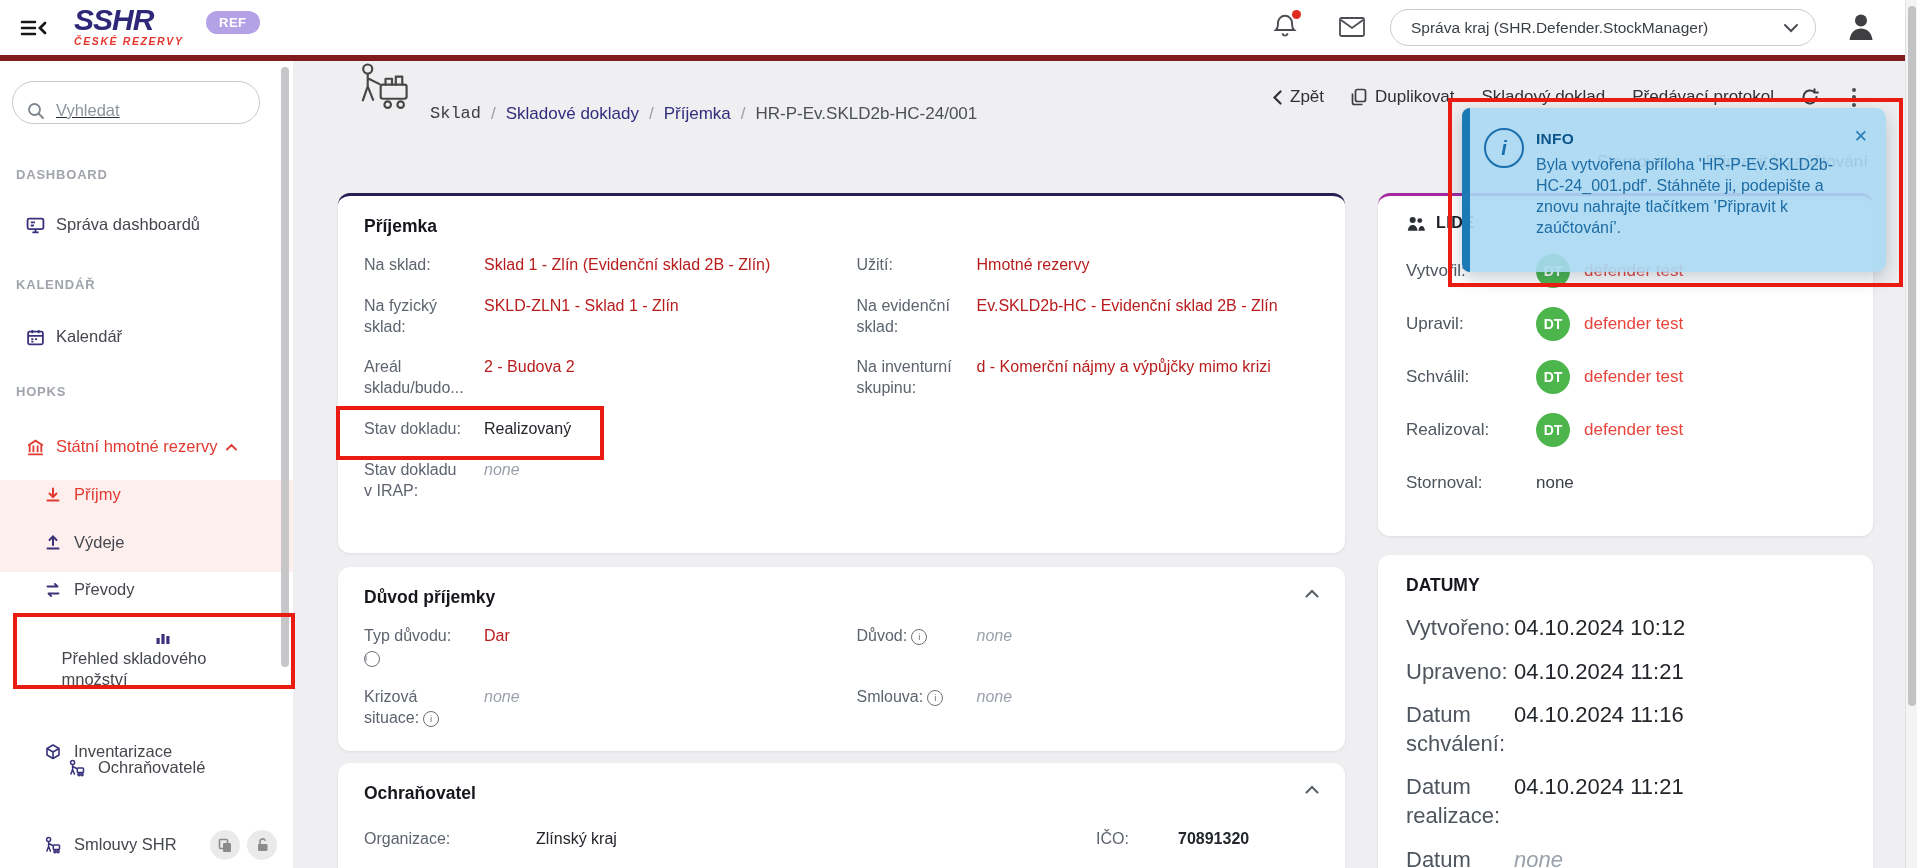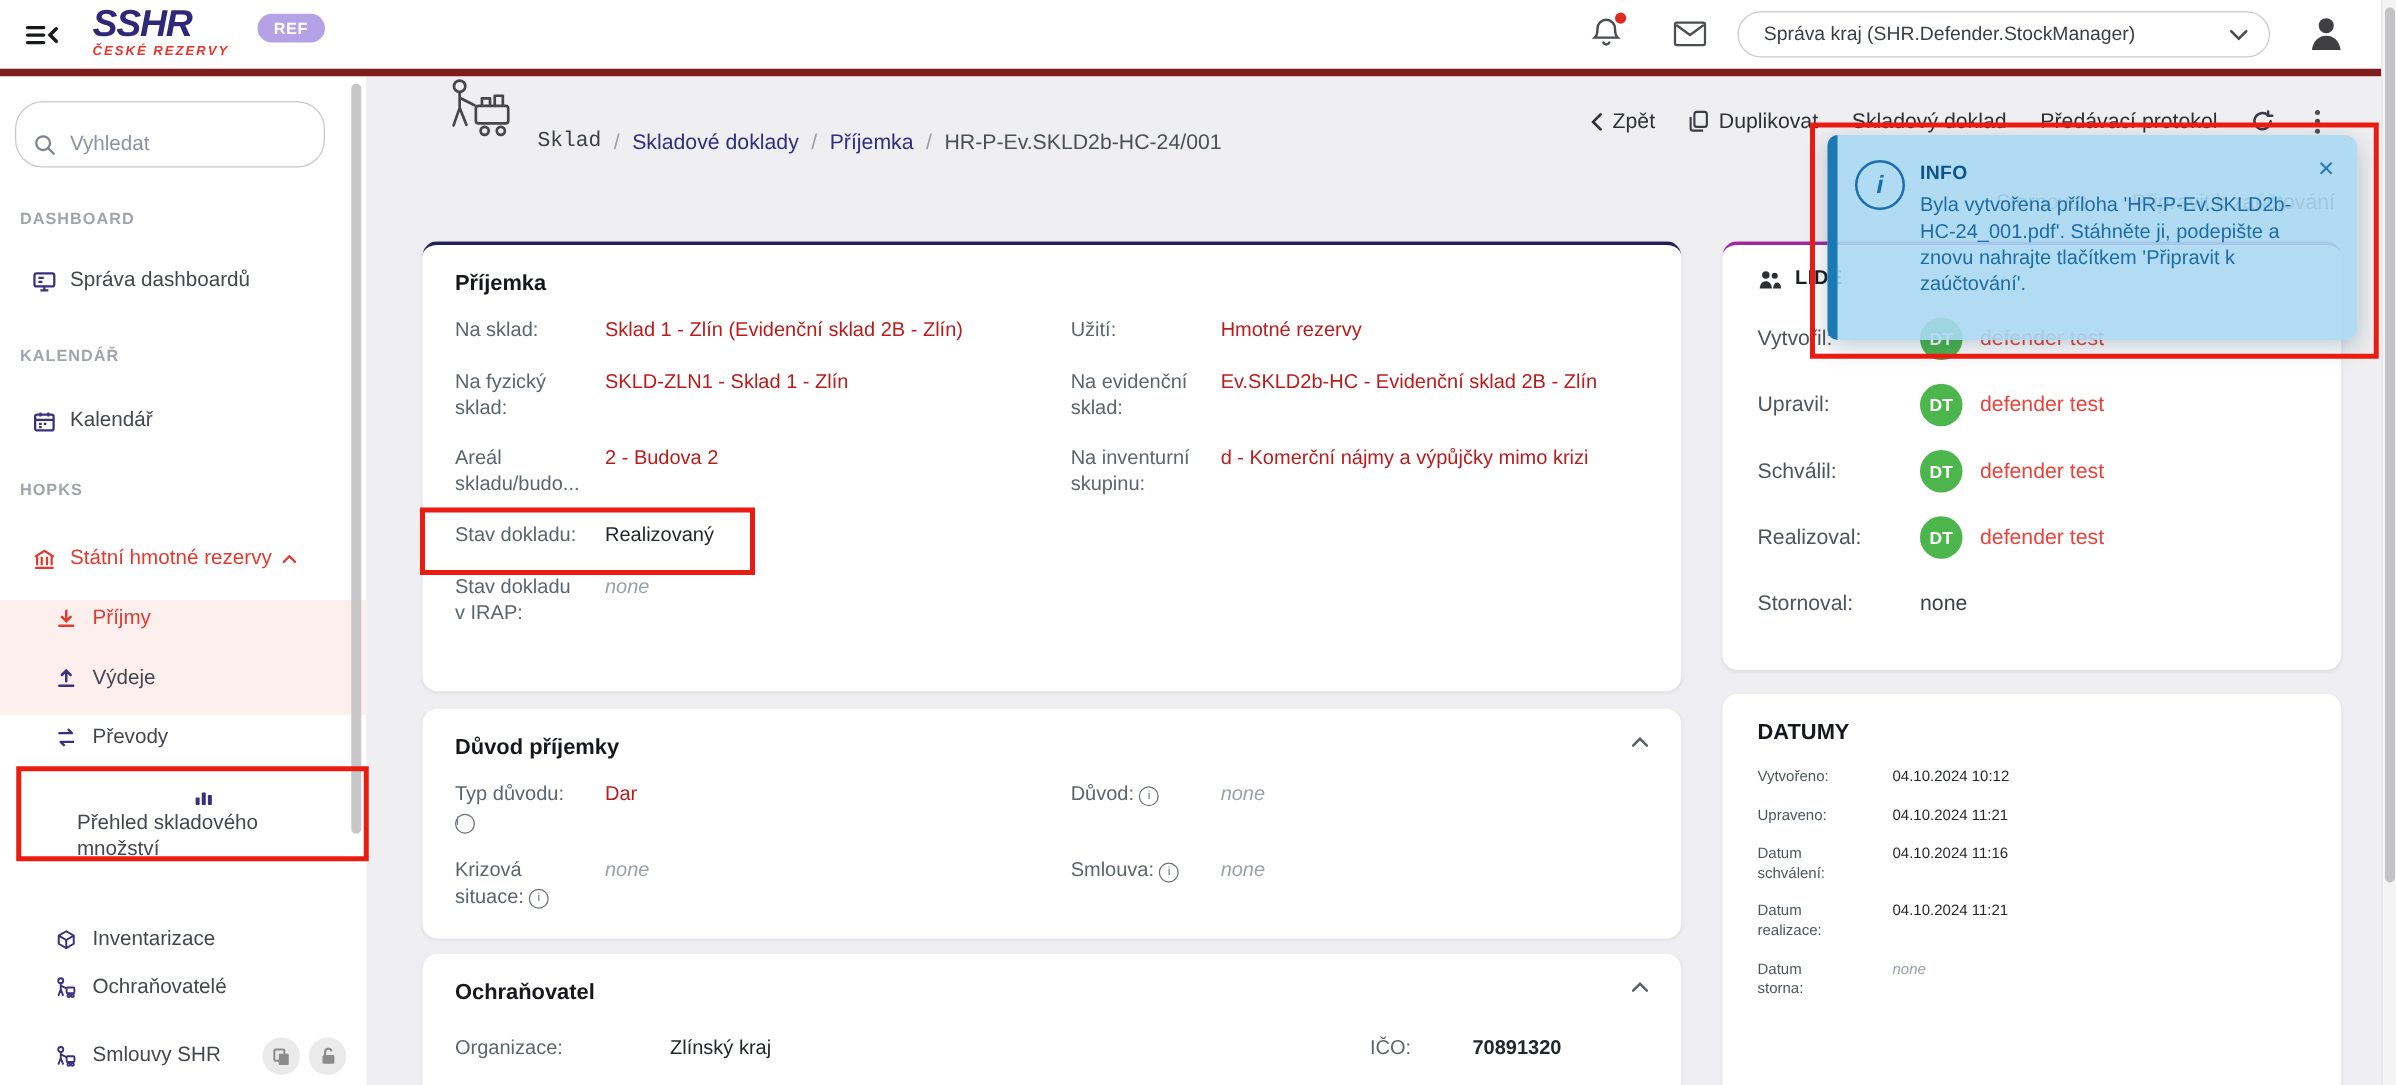--- a/index.html
+++ b/index.html
@@ -18,22 +18,22 @@
   .bell{position:absolute;left:1272px;top:12px;width:30px;height:30px;}
   .bell .dot{position:absolute;right:1px;top:-2px;width:9px;height:9px;border-radius:50%;background:#e02b20;}
   .mail{position:absolute;left:1338px;top:15px;width:28px;height:24px;}
   .orgselect{position:absolute;left:1390px;top:9px;width:426px;height:37px;border:1.5px solid #c9ccd1;
              border-radius:19px;display:flex;align-items:center;padding:0 16px 0 20px;box-sizing:border-box;
              background:#fff;cursor:pointer;}
   .orgselect .txt{font-size:15.5px;color:#3a3f45;flex:1;white-space:nowrap;overflow:hidden;}
   .avatar{position:absolute;left:1844px;top:10px;width:34px;height:34px;}
   
   .sidebar{position:absolute;left:0;top:55px;width:293px;height:813px;background:#fff;z-index:10;}
-  .search{position:absolute;left:12px;top:26px;width:248px;height:53px;border:1.5px solid #c6c9ce;
-          border-radius:22px;background:#fff;display:flex;align-items:center;box-sizing:border-box;padding:16px 12px 0 14px;}
+  .search{position:absolute;left:12px;top:26px;width:248px;height:43px;border:1.5px solid #c6c9ce;
+          border-radius:22px;background:#fff;display:flex;align-items:center;box-sizing:border-box;padding:16px 12px 0 14px;text-decoration:underline;}
   .search input{border:none;outline:none;font-size:16.5px;color:#3a3f45;margin-left:9px;width:180px;
                 font-family:inherit;background:transparent;}
   .search input::placeholder{color:#8d939c;}
   .sb-thumb{position:absolute;left:281px;top:12px;width:8px;height:600px;background:#c7c7c9;border-radius:4px;}
   .sec{position:absolute;left:16px;font-size:13px;font-weight:700;color:#a0a4ab;letter-spacing:.8px;}
   .item{position:absolute;left:0;width:293px;height:40px;display:flex;align-items:center;cursor:pointer;
         color:#44474d;font-size:16.5px;}
   .item .ic{width:19px;height:19px;margin-left:26px;margin-right:11px;color:#39327b;flex:none;}
   .item.child .ic{margin-left:44px;}
   .item .lab{max-width:170px;line-height:1.28;}
@@ -88,21 +88,21 @@
   .lide-title{display:flex;align-items:center;gap:10px;margin-bottom:22px;}
   .lide-title .t{font-size:16px;font-weight:700;letter-spacing:.5px;color:#1a1d22;}
   .lrow{display:flex;align-items:center;height:34px;margin-bottom:19px;font-size:17px;}
   .lrow .lbl{width:130px;color:#4e555e;flex:none;}
   .avat{width:34px;height:34px;border-radius:50%;background:#4cb64c;color:#fff;font-size:14px;font-weight:700;
         display:flex;align-items:center;justify-content:center;flex:none;}
   .lrow .nm{color:#e8443c;margin-left:14px;}
   .lrow .nm.plain{color:#3a3f46;margin-left:0;}
   
   .card.datumy{left:1378px;top:555px;width:495px;height:325px;padding:20px 28px;}
-  .drow{display:flex;align-items:flex-start;font-size:12px;line-height:1.3;margin-bottom:15px;}
+  .drow{display:flex;align-items:flex-start;font-size:22px;line-height:1.3;margin-bottom:15px;}
   .drow .lbl{width:108px;flex:none;color:#4e555e;white-space:pre-line;}
   .dgrid{margin-top:18px;}
   
   .toast{position:absolute;left:1462px;top:108px;width:424px;height:164px;border-radius:10px;
          background:rgba(168,216,242,.9);box-shadow:0 6px 18px rgba(20,60,90,.25);z-index:40;box-sizing:border-box;}
   .toast::before{content:"";position:absolute;left:0;top:0;bottom:0;width:8px;background:#1b79b5;
                  border-radius:10px 0 0 10px;}
   .toast .tico{position:absolute;left:22px;top:20px;width:36px;height:36px;border:2.5px solid #1a6fae;
                border-radius:50%;color:#1a6fae;font-size:20px;font-weight:700;display:flex;align-items:center;
                justify-content:center;font-style:italic;}
@@ -253,21 +253,21 @@
   <div class="item child" style="top:732px;z-index:12;">
     <span class="ic">
       <svg width="18" height="18" viewBox="0 0 18 18" fill="none" stroke="currentColor" stroke-width="1.6" stroke-linejoin="round">
           <path d="M9 2l6 3.5V12L9 15.5 3 12V5.5z"></path>
           <path d="M3 5.5L9 9l6-3.5M9 9v6.5"></path>
         </svg>
     </span>
     <span class="lab">Inventarizace</span>
   </div>
 
-  <div class="item child" style="top:770px;z-index:12;">
+  <div class="item child" style="top:748px;z-index:12;margin-left:24px;">
     <span class="ic">
       <svg width="18" height="18" viewBox="0 0 18 18" fill="none" stroke="currentColor" stroke-width="1.5" stroke-linecap="round">
           <circle cx="4.6" cy="3.6" r="2"></circle>
           <path d="M4.6 5.8v4.7l-1.7 4.6M4.6 10.5l1.8 4.6M4.6 7.5l4.2 2"></path>
           <rect x="9.3" y="9" width="6.2" height="4.6" rx=".8"></rect>
           <circle cx="11" cy="15.6" r="1.1"></circle>
           <circle cx="14" cy="15.6" r="1.1"></circle>
         </svg>
     </span>
     <span class="lab">Ochraňovatelé</span>

